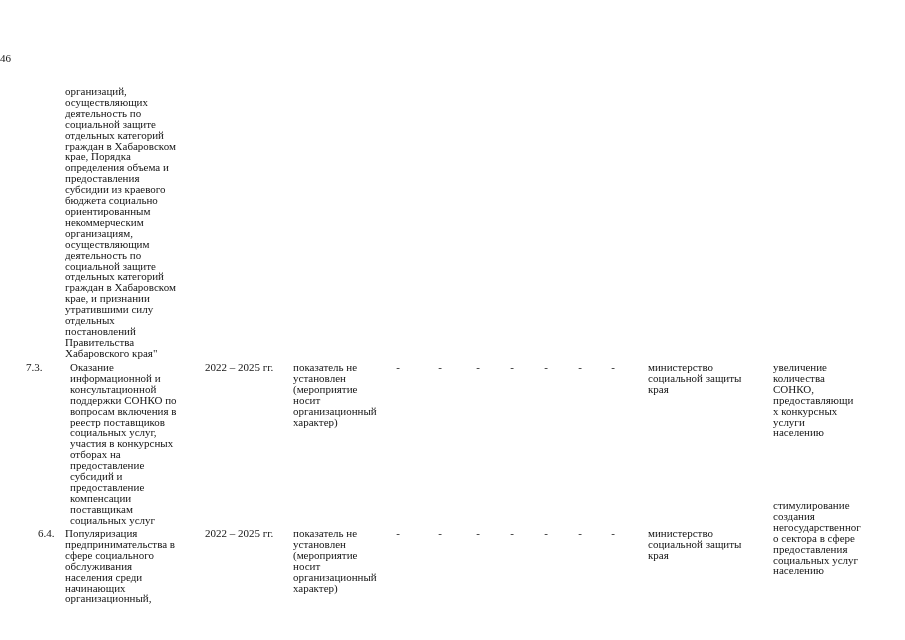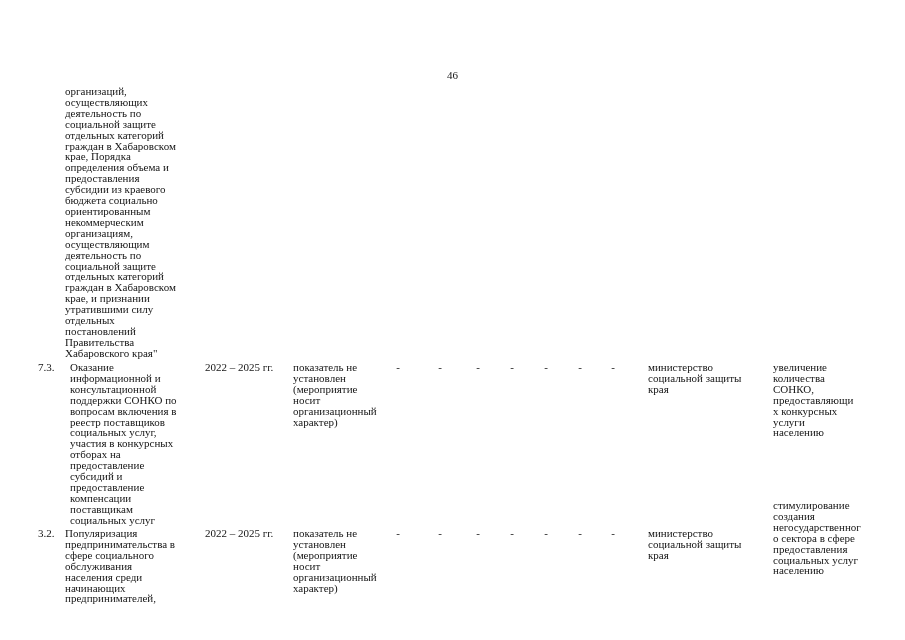--- a/index.html
+++ b/index.html
@@ -12,22 +12,20 @@
     font-size: 11px;
     line-height: 10.9px;
     color: #151515;
     overflow: hidden;
   }
   .page-number {
     position: absolute;
     top: 53px;
     left: 0;
     width: 100%;
-    text-align: center;
-    margin-top: 17px;
   }
   .cell {
     position: absolute;
     white-space: pre-line;
   }
   .dash {
     position: absolute;
     width: 10px;
     text-align: center;
     white-space: nowrap;
@@ -59,21 +57,21 @@
 социальной защите
 отдельных категорий
 граждан в Хабаровском
 крае, и признании
 утратившими силу
 отдельных
 постановлений
 Правительства
 Хабаровского края"</div>
 
-  <div class="cell" style="left:38px; top:362px; width:26px">7.3.</div>
+  <div class="cell" style="left:26px; top:362px; width:26px">7.3.</div>
   <div class="cell" style="left:70px; top:362px; width:140px">Оказание
 информационной и
 консультационной
 поддержки СОНКО по
 вопросам включения в
 реестр поставщиков
 социальных услуг,
 участия в конкурсных
 отборах на
 предоставление
@@ -102,28 +100,28 @@
 социальной защиты
 края</div>
   <div class="cell" style="left:773px; top:362px; width:110px">увеличение
 количества
 СОНКО,
 предоставляющи
 х конкурсных
 услуги
 населению</div>
 
-  <div class="cell" style="left:38px; top:528px; width:26px">3.2.</div>
+  <div class="cell" style="left:38px; top:528px; width:26px">6.4.</div>
   <div class="cell" style="left:65px; top:528px; width:145px">Популяризация
 предпринимательства в
 сфере социального
 обслуживания
 населения среди
 начинающих
-предпринимателей,</div>
+организационный,</div>
   <div class="cell" style="left:205px; top:528px; width:95px">2022 – 2025 гг.</div>
   <div class="cell" style="left:293px; top:528px; width:110px">показатель не
 установлен
 (мероприятие
 носит
 организационный
 характер)</div>
 
   <span class="dash" style="left:393px; top:528px">-</span>
   <span class="dash" style="left:435px; top:528px">-</span>

